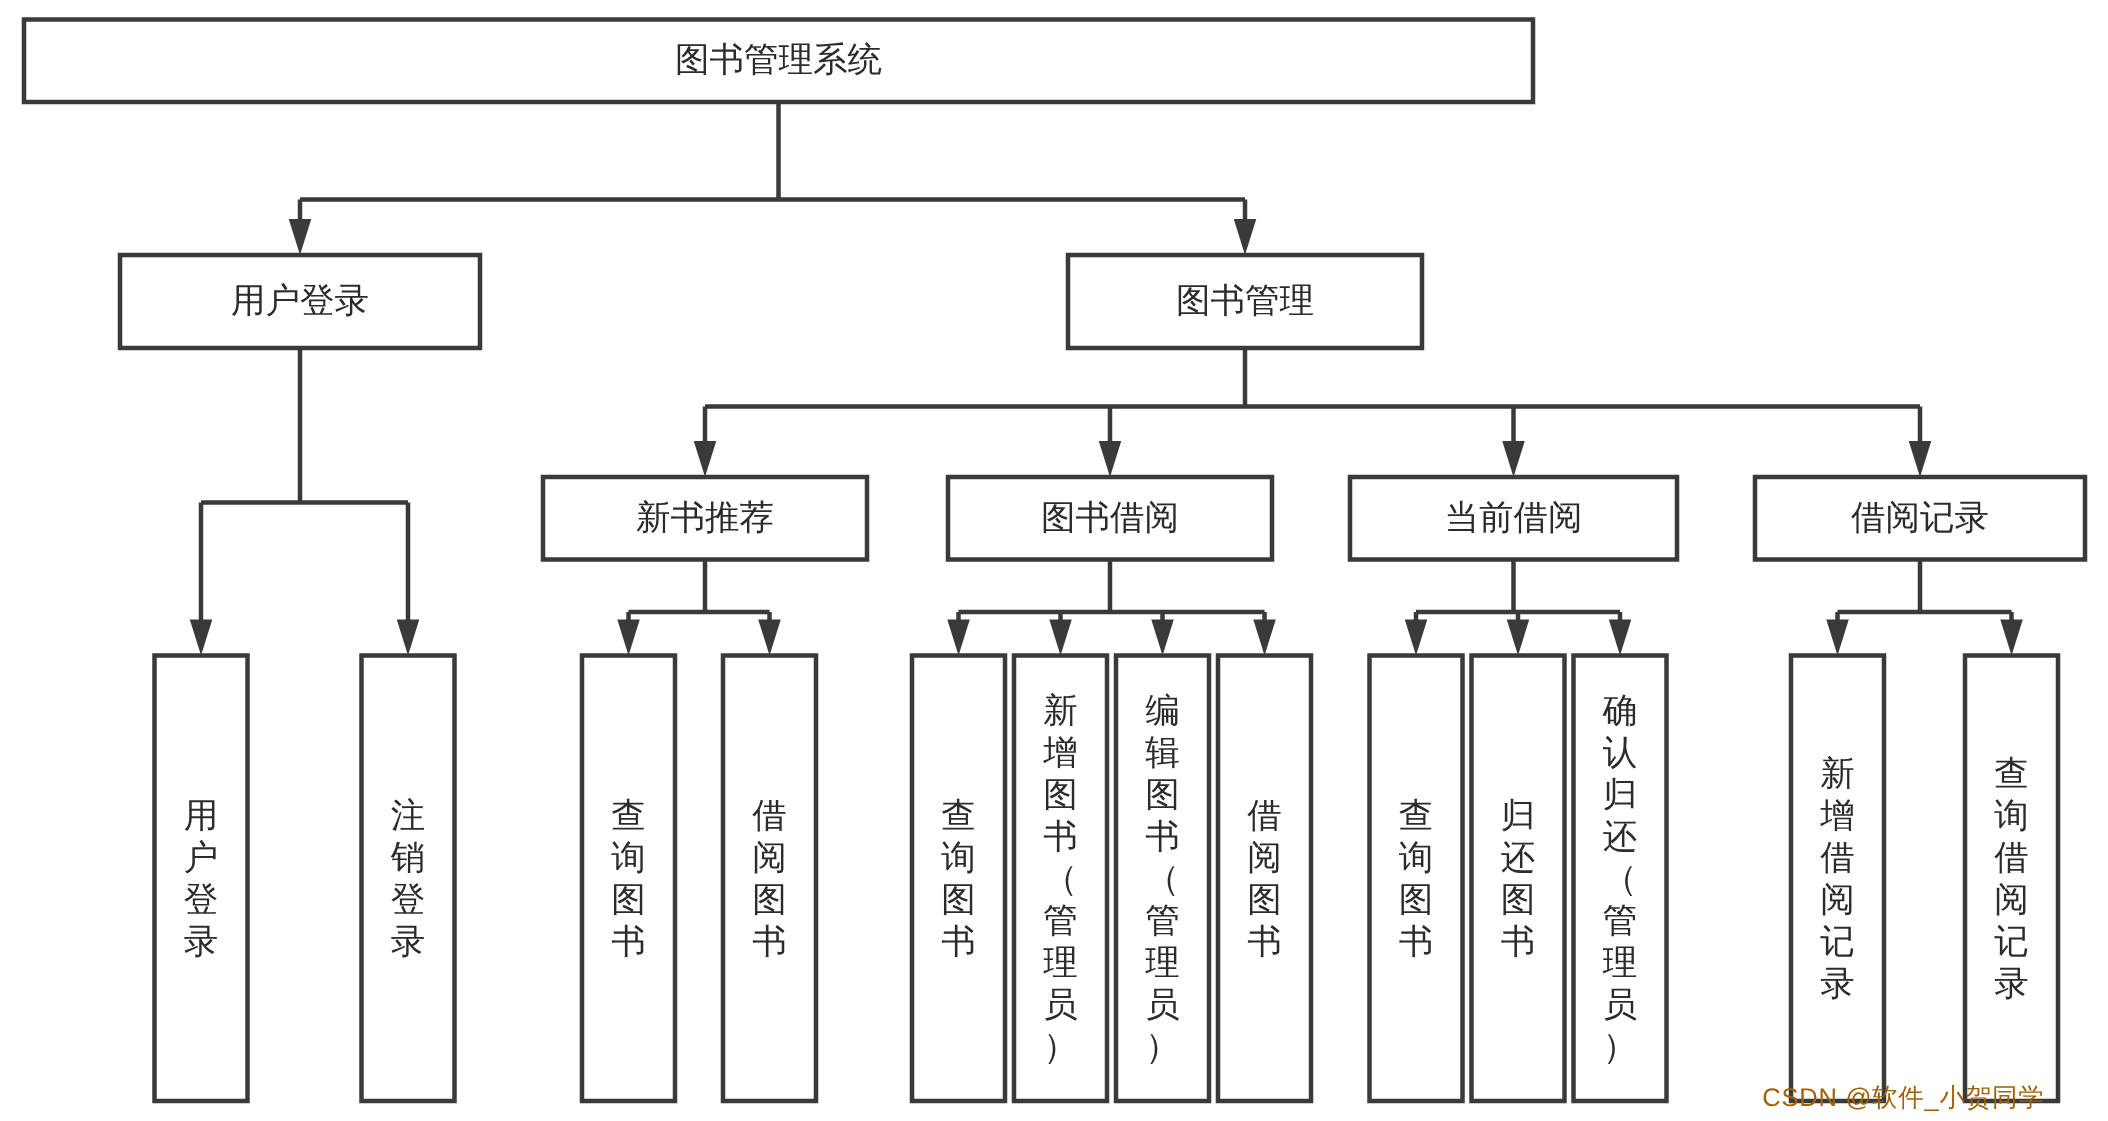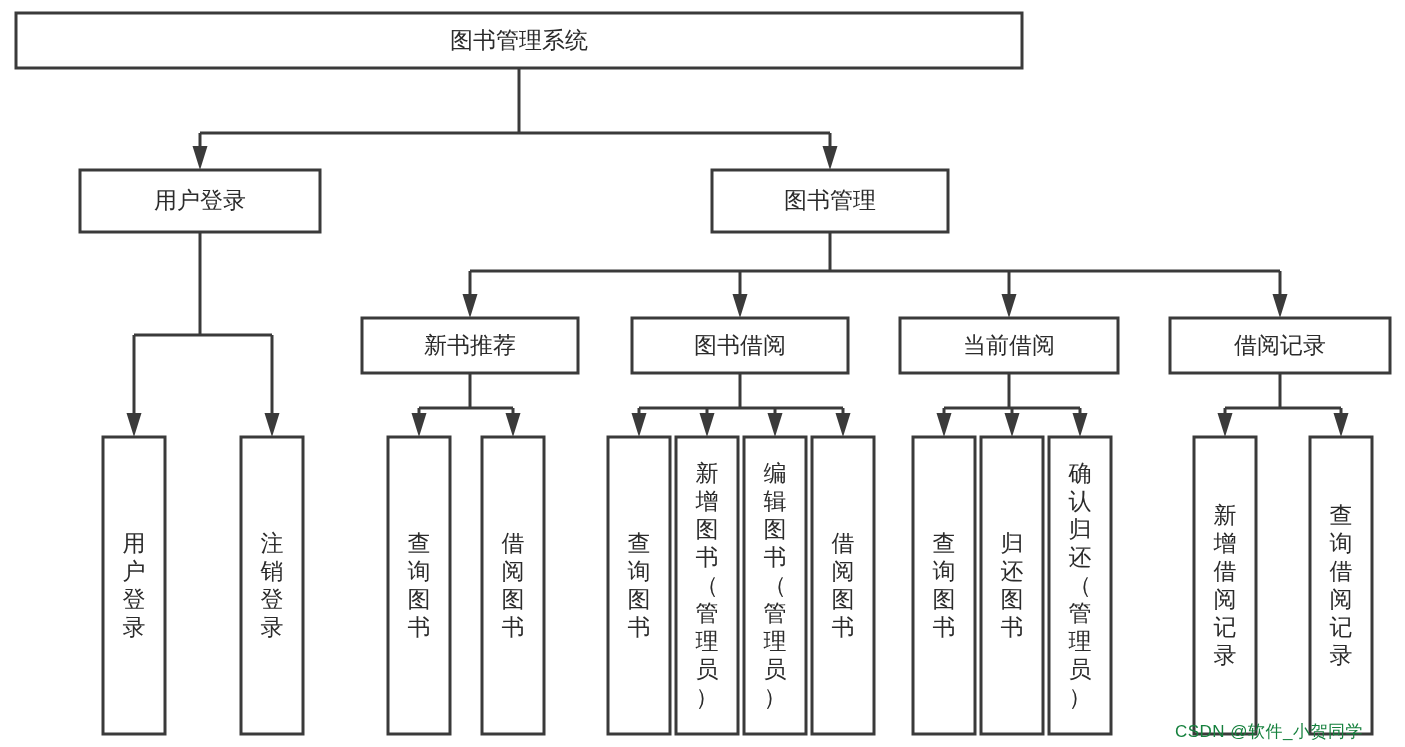--- a/index.html
+++ b/index.html
@@ -52,21 +52,21 @@
     font-size: 23px;
     fill: #2b2b2b;
     text-anchor: middle;
   }
   .watermark-text {
     position: absolute;
     right: 8px;
     bottom: 4px;
     font-family: "Liberation Sans", "DejaVu Sans", sans-serif;
     font-size: 17px;
-    color: #15803d;
+    color: #a16207;
     white-space: nowrap;
     letter-spacing: 0.5px;
   }
 </style>
 </head>
 <body>
 
 <div id="diagram-root">
   <svg class="diagram-canvas" viewBox="0 0 1405 747">
     <g id="connectors-layer">

